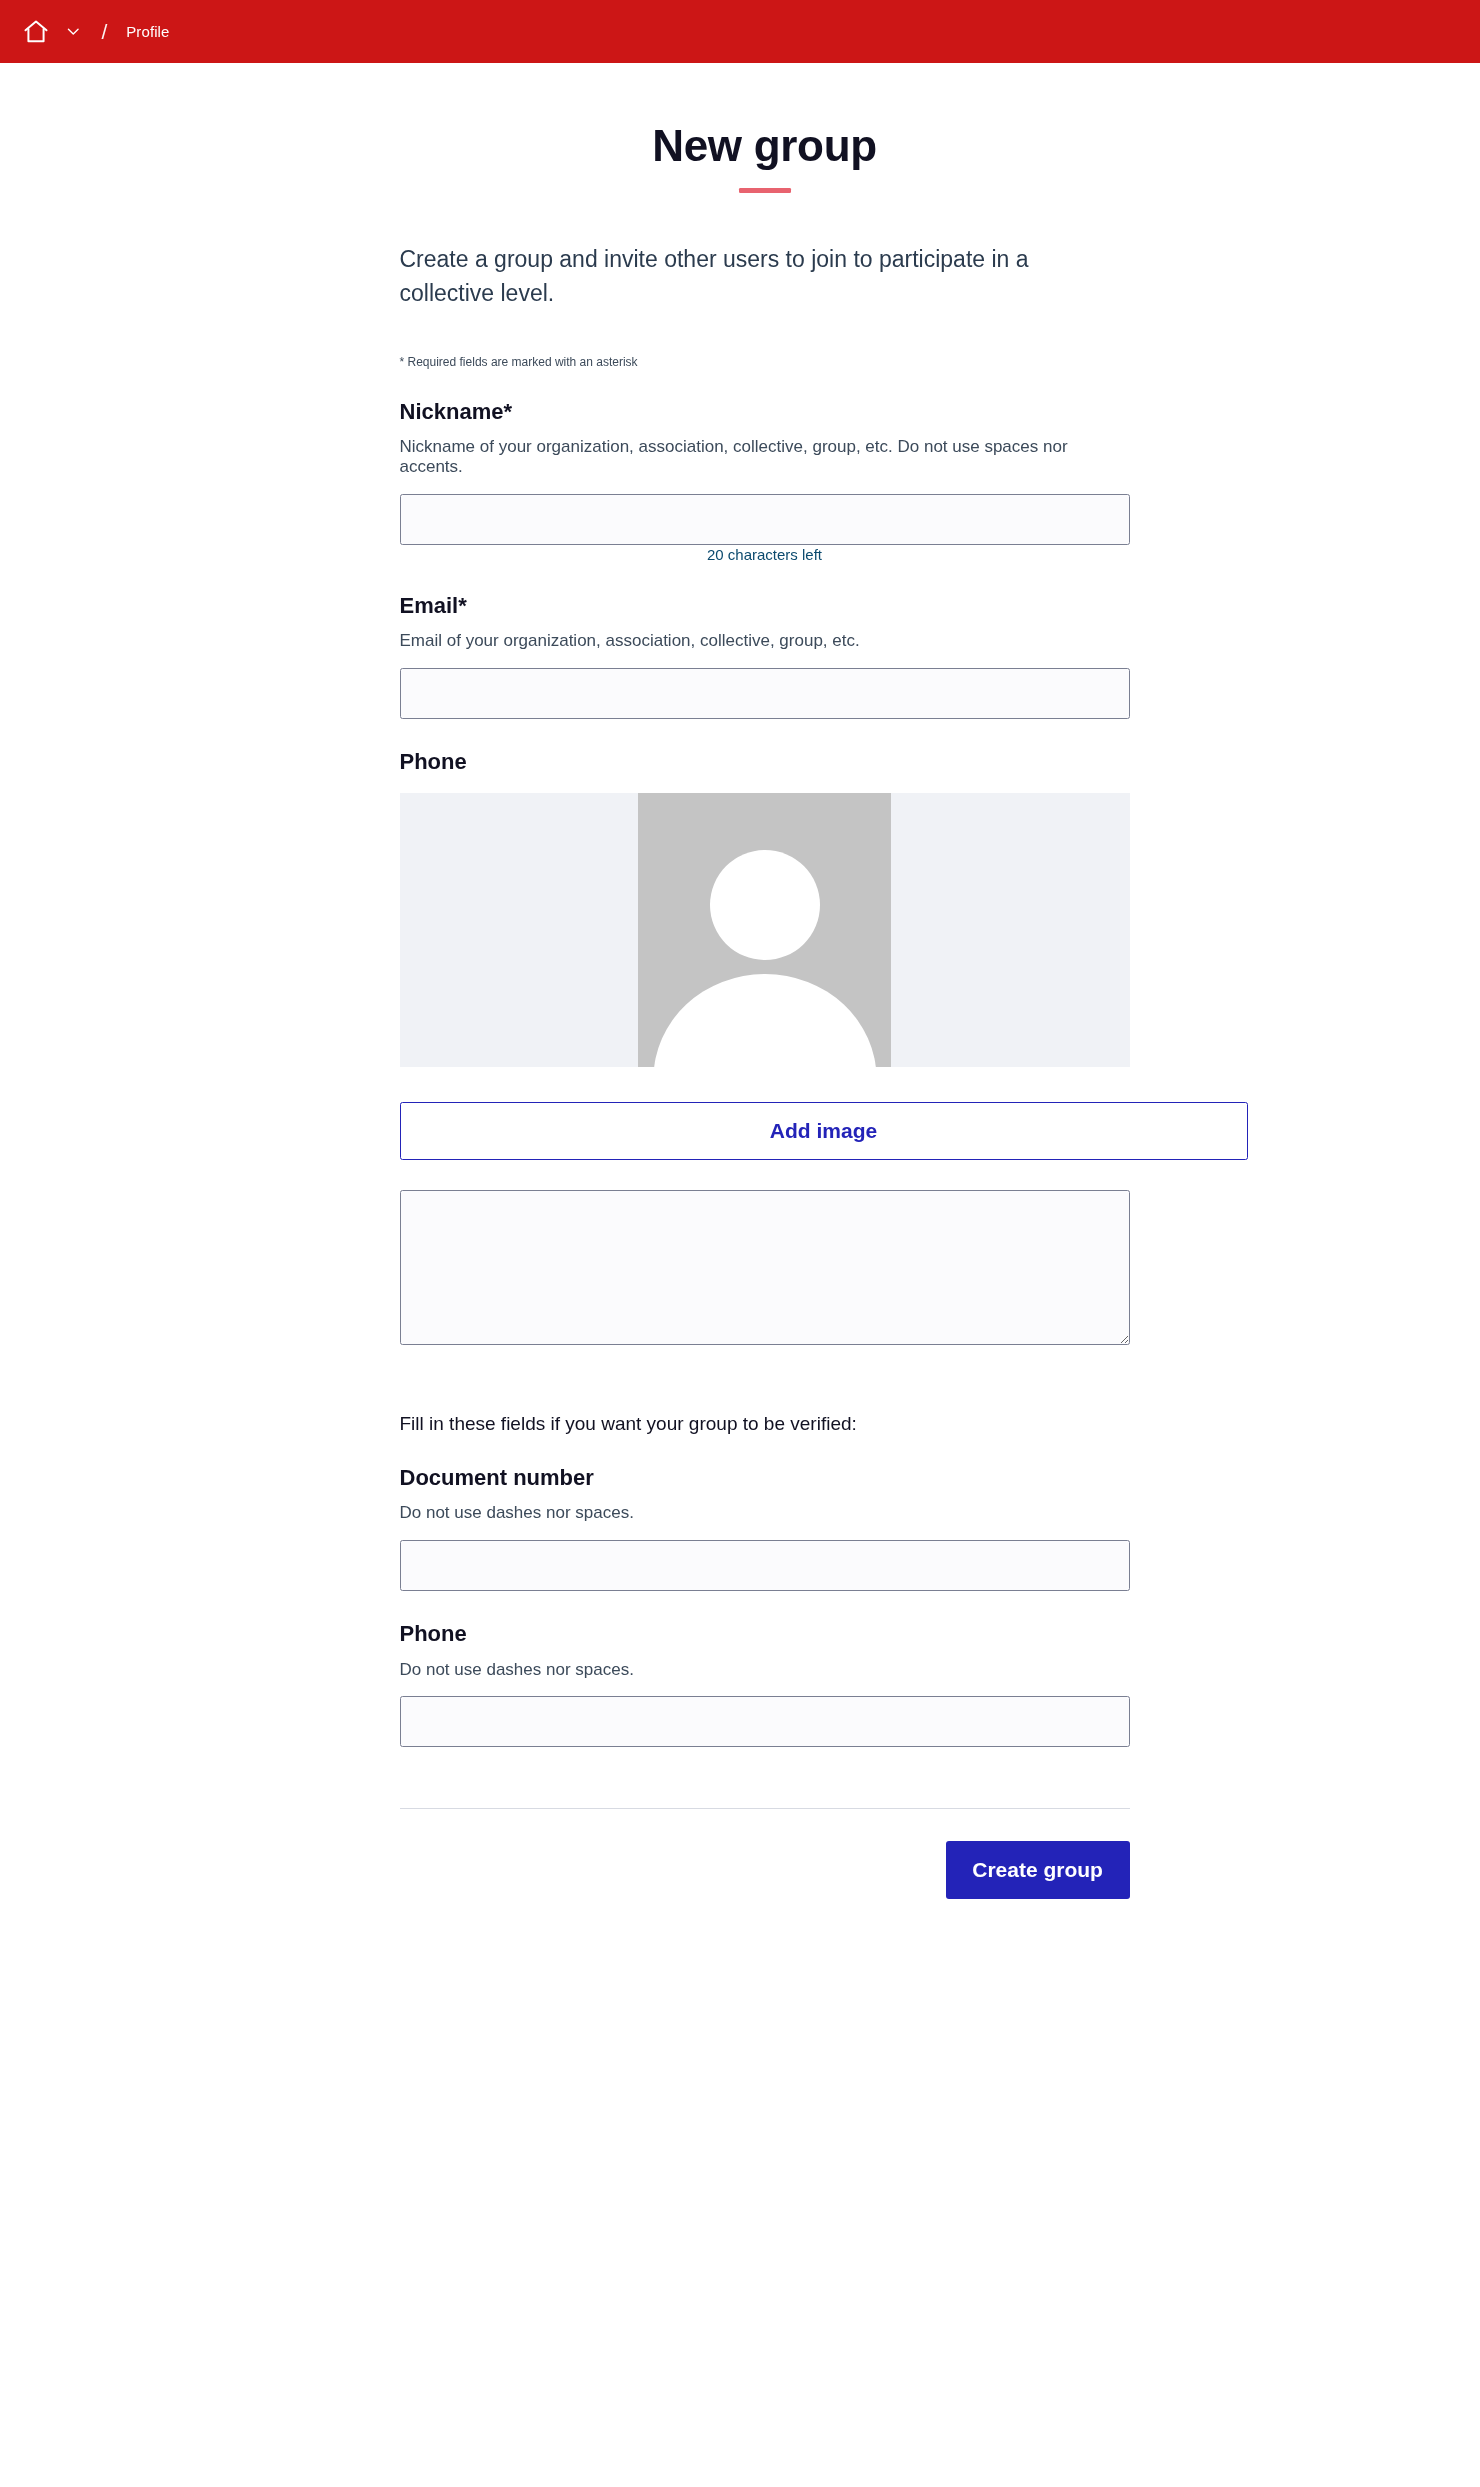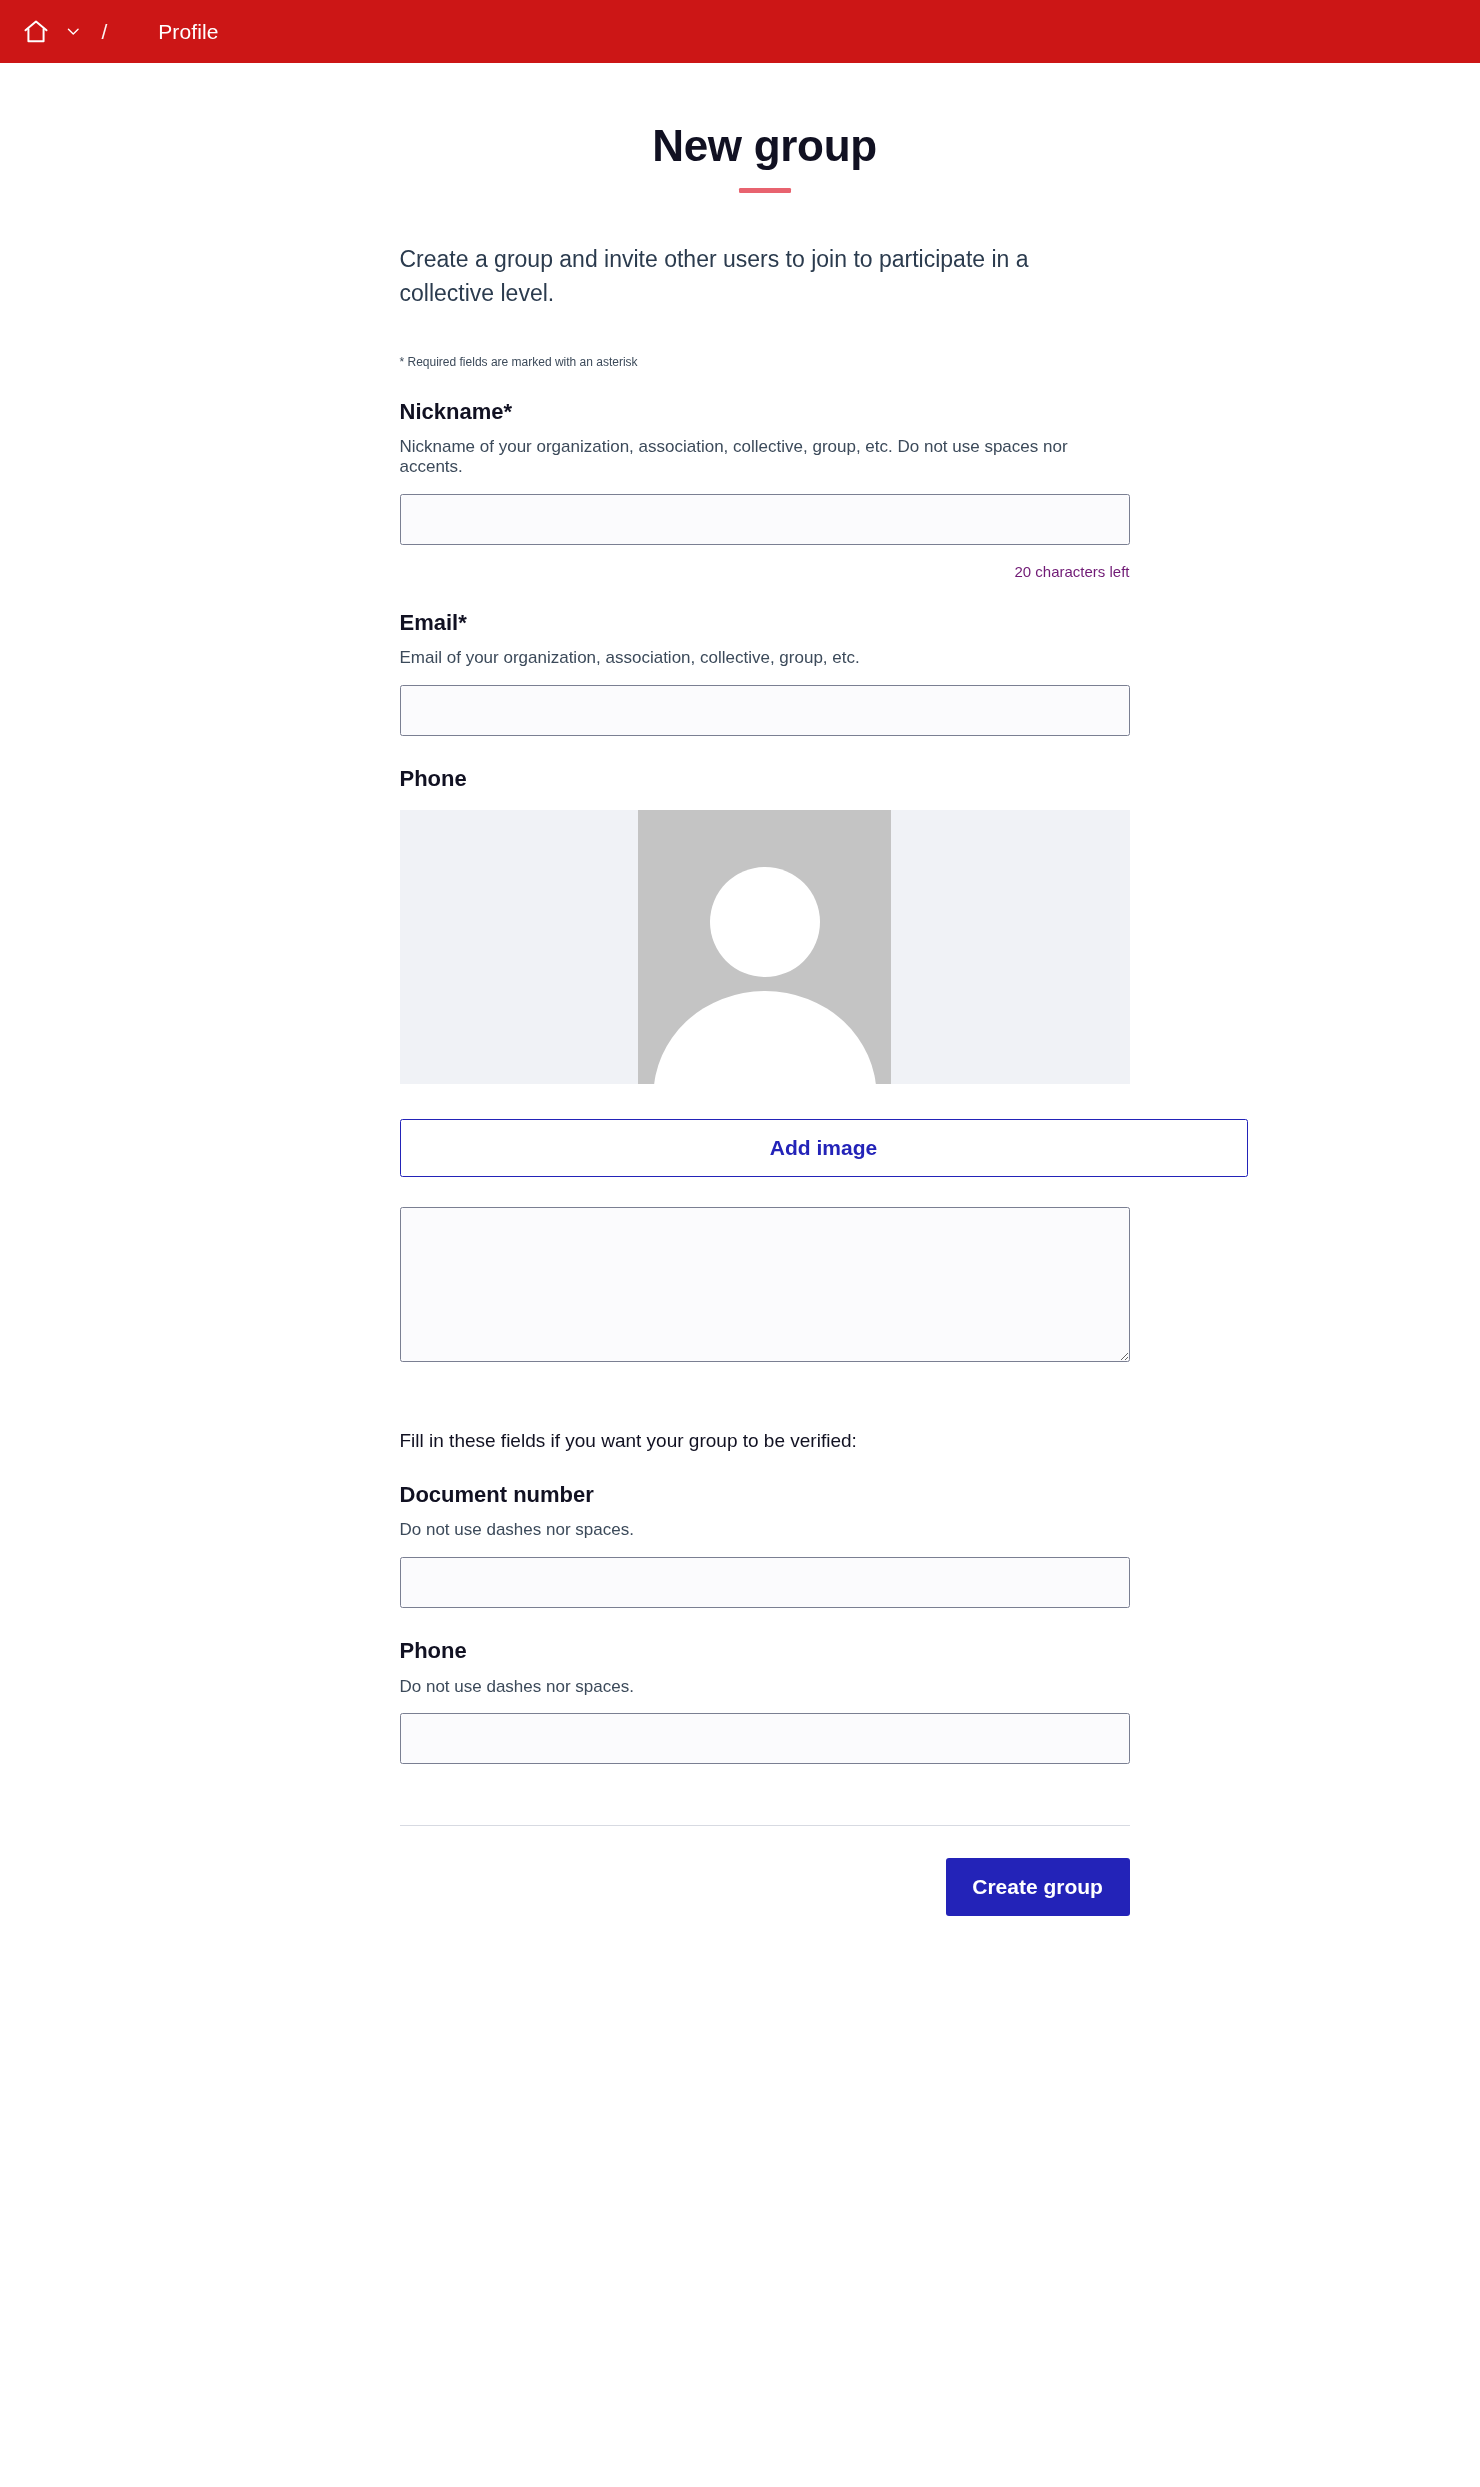--- a/index.html
+++ b/index.html
@@ -42,24 +42,23 @@
     justify-content: center;
     cursor: pointer;
   }
   .slash {
     margin: 0 19px 0 19px;
     font-size: 21px;
     color: #ffffff;
     opacity: .95;
   }
   .crumb-text {
-    font-size: 21px;
+    font-size: 15px;
     letter-spacing: 0.1px;
     color: #ffffff;
-    margin-left: 32px;
   }
 
   
   .page {
     width: 100%;
     padding-top: 60px;
     padding-left: 48px;
   }
   .wrap {
     width: 730px;
@@ -118,24 +117,24 @@
     background: #fbfbfd;
     border: 0.6px solid #7a7f92;
     border-radius: 2.5px;
     font-size: 19px;
     padding: 0 11.4px;
     color: #1a1a2e;
     font-family: "Liberation Sans", sans-serif;
   }
   .counter {
     display: block;
-    text-align: right;
+    text-align: center;
     font-size: 15px;
-    color: #701a75;
-    margin-top: 18px;
+    color: #0c4a6e;
+    margin-top: 1px;
   }
 
   
   .avatar-box {
     margin-top: 17.7px;
     width: 730px;
     height: 274px;
     background: #f0f2f6;
     display: flex;
     align-items: flex-end;

